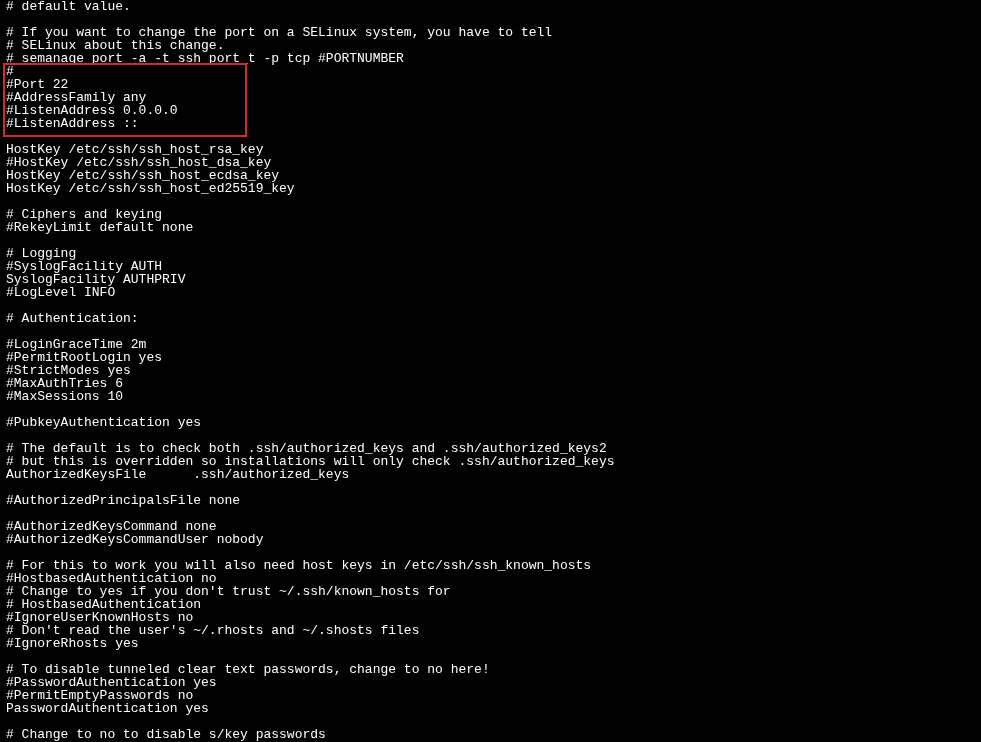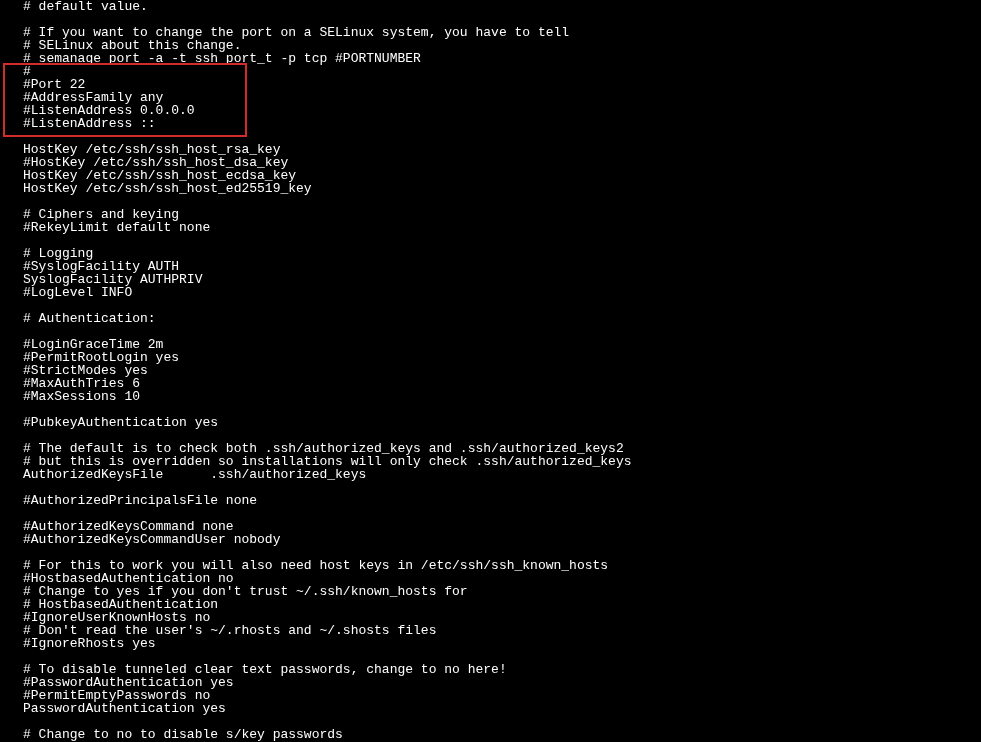--- a/index.html
+++ b/index.html
@@ -9,21 +9,21 @@
       width: 981px;
       height: 742px;
       overflow: hidden;
       font-family: "Courier New", Courier, monospace;
       font-size: 13px;
       line-height: 13px;
       color: #ffffff;
     }
     pre {
       margin: 0;
-      padding: 0 0 0 23px;
+      padding: 0 0 0 6px;
       white-space: pre;
       font-family: inherit;
       font-size: inherit;
       line-height: inherit;
       color: inherit;
     }
     .term {
       position: relative;
       width: 981px;
       height: 742px;

